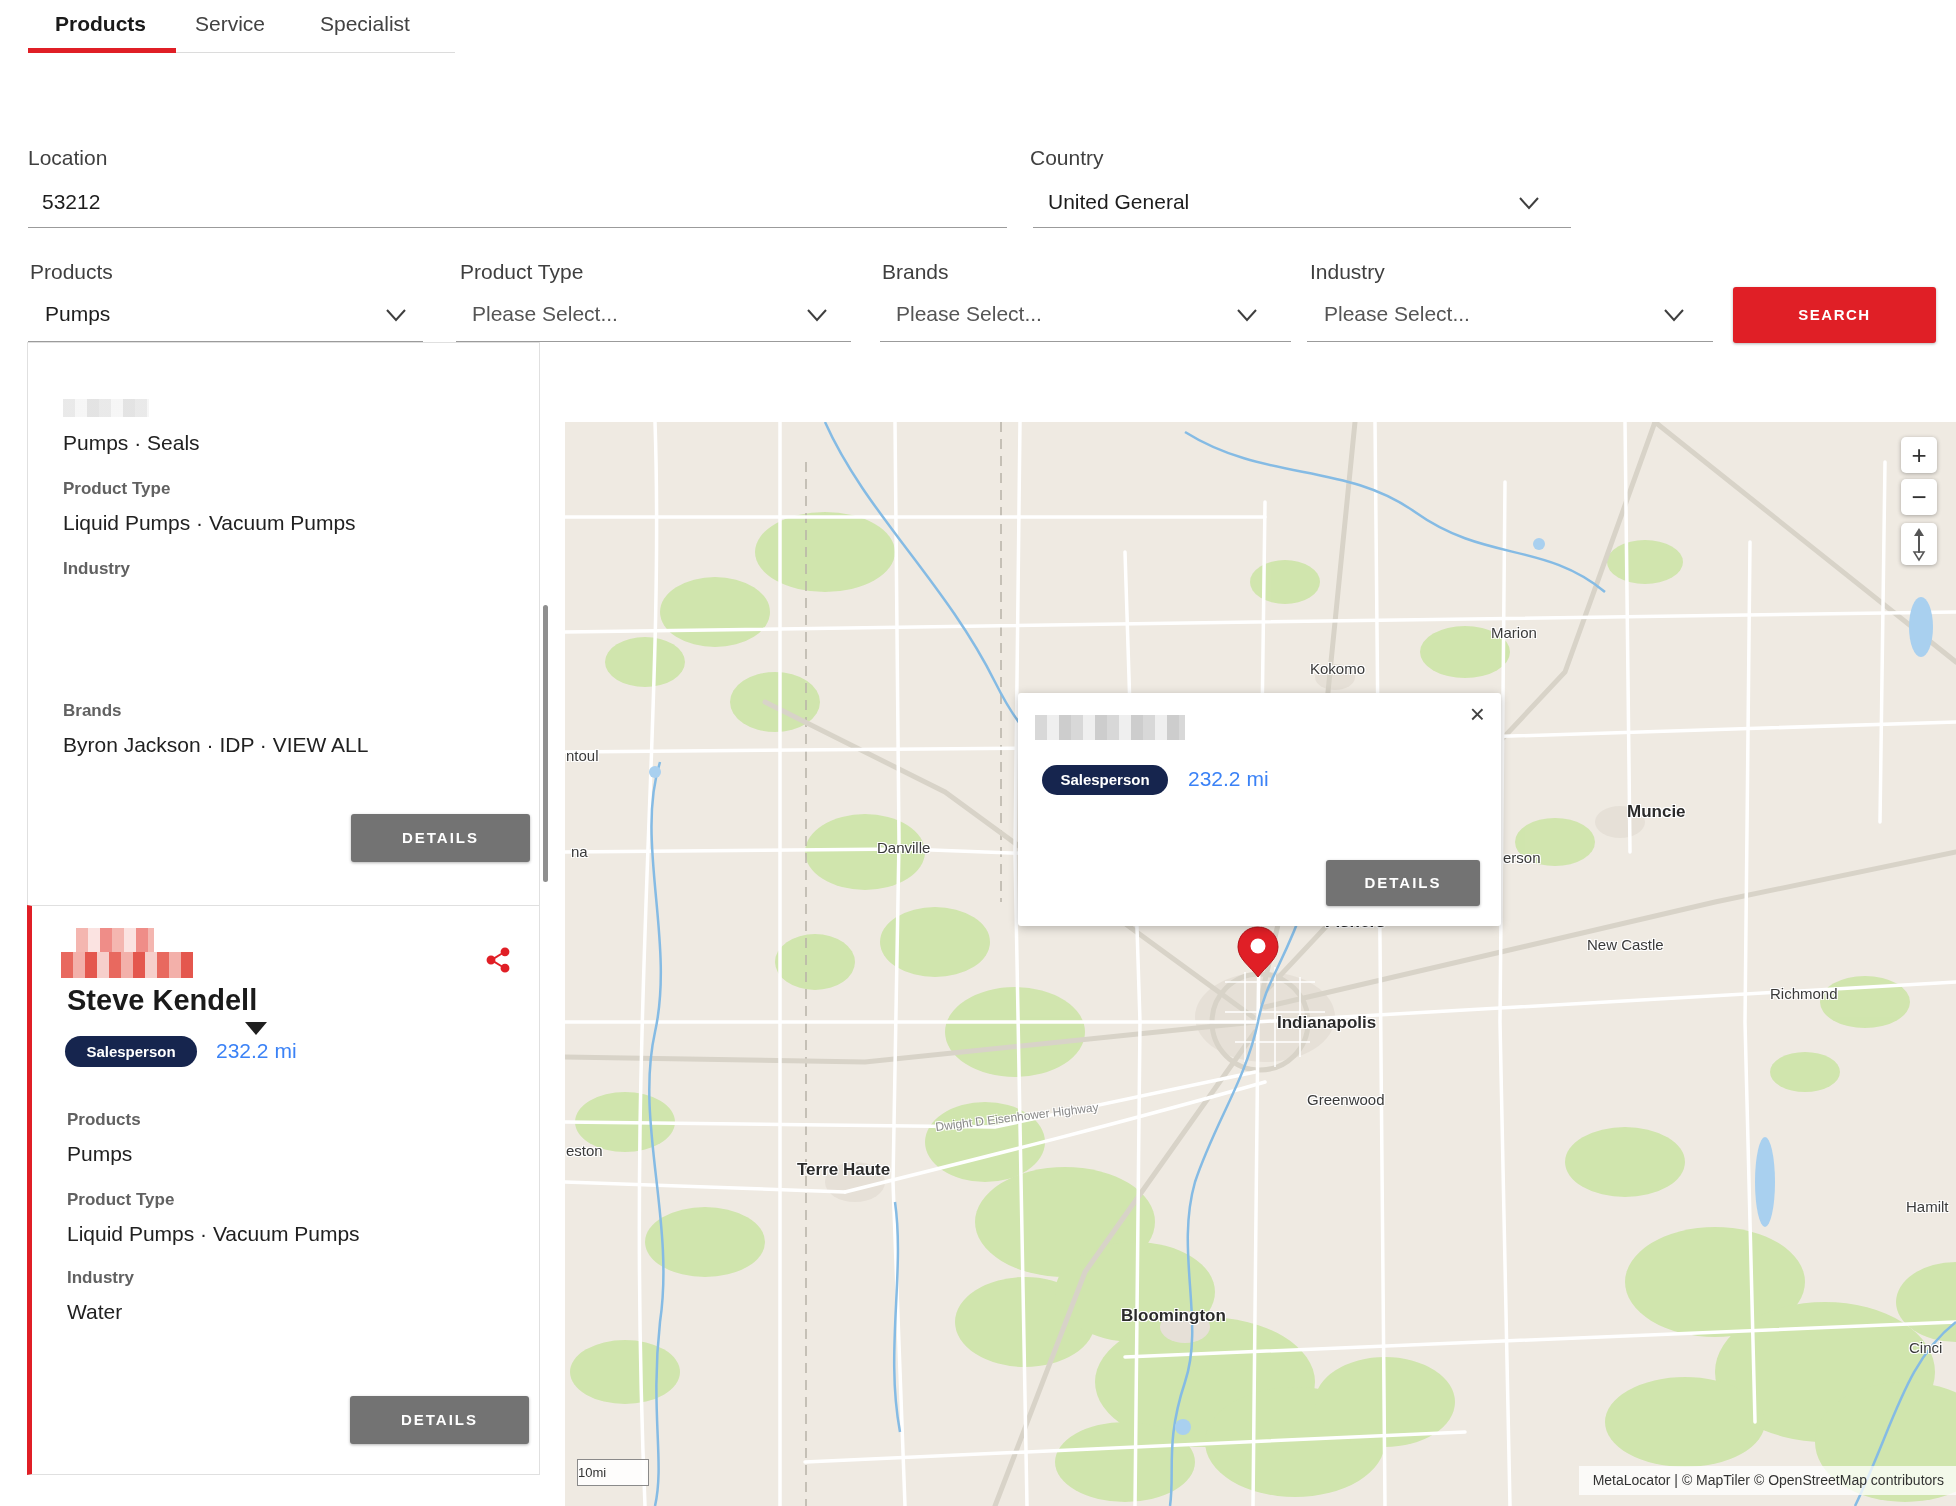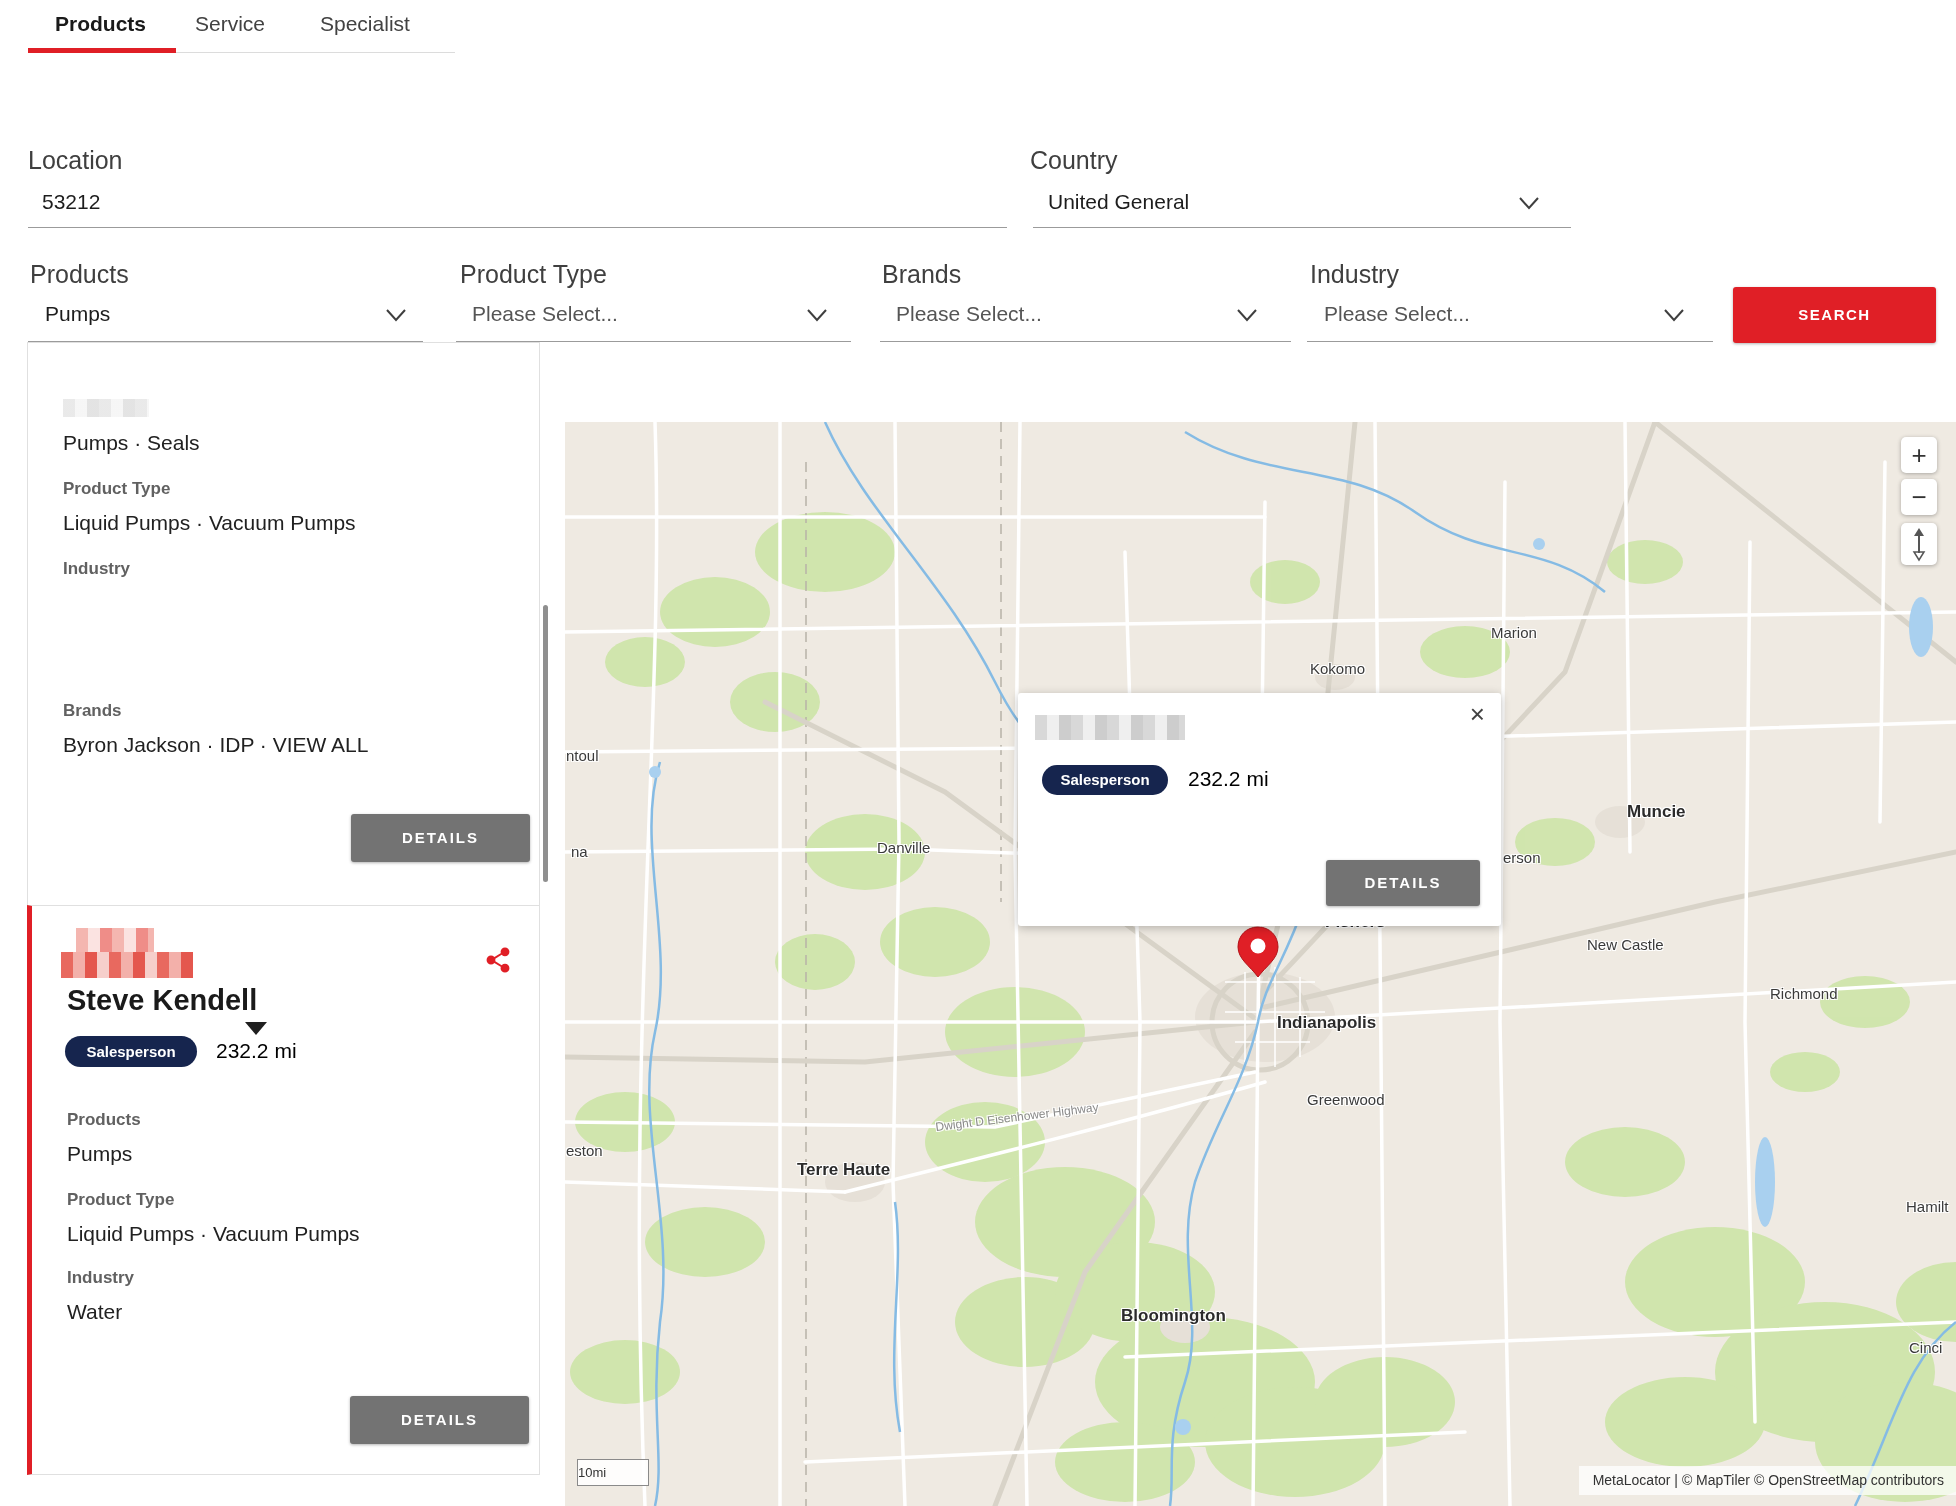--- a/index.html
+++ b/index.html
@@ -7,21 +7,21 @@
   body { font-family:"Liberation Sans", sans-serif; color:#212121; }
   #app { position:relative; width:1956px; height:1506px; background:#fff; overflow:hidden; }
 
   
   .tab { position:absolute; top:12px; font-size:21px; color:#424242; cursor:pointer; }
   .tab.active { font-weight:bold; color:#1a1a1a; }
   .tabs-underline { position:absolute; left:30px; top:52px; width:425px; height:1px; background:#dcdcdc; }
   .tab-active-bar { position:absolute; left:28px; top:48px; width:148px; height:5px; background:#e01f26; }
 
   
-  .f-label { position:absolute; font-size:25px; color:#3f3f3f; }
+  .f-label { position:absolute; font-size:21px; color:#3f3f3f; }
   .f-value { position:absolute; font-size:21px; color:#1d1d1d; }
   .f-line  { position:absolute; height:1px; background:#9b9b9b; }
   .chev { position:absolute; width:22px; height:14px; }
   .chev svg { display:block; }
   .search-btn { position:absolute; left:1733px; top:287px; width:203px; height:56px;
     background:#e01f26; color:#fff; font-size:15px; font-weight:bold; letter-spacing:1.5px;
     border:none; border-radius:3px; text-align:center; line-height:56px; cursor:pointer;
     box-shadow:0 1px 3px rgba(0,0,0,.3); }
 
   
@@ -29,21 +29,21 @@
   .card .sec-label { font-size:17px; font-weight:bold; color:#616161; }
   .card .sec-value { font-size:21px; color:#212121; line-height:1.55; }
   .details-btn { position:absolute; width:179px; height:48px; background:#737373; color:#fff;
     border:none; border-radius:3px; font-size:15px; font-weight:bold; letter-spacing:2px;
     text-align:center; line-height:48px; cursor:pointer; box-shadow:0 1px 3px rgba(0,0,0,.3); }
   .pixel-red { background:repeating-linear-gradient(90deg,#e8695f 0 12px,#f3b0aa 12px 24px,#e4574e 24px 36px,#f6cfcb 36px 48px); }
   .pixel-red2 { background:repeating-linear-gradient(90deg,#f4b6b0 0 12px,#fbe3e1 12px 24px,#ef8d88 24px 36px); }
   .pixel-gray { background:repeating-linear-gradient(90deg,#d8d8d8 0 12px,#efefef 12px 24px,#cdcdcd 24px 36px); }
   .badge { display:inline-block; background:#16254e; color:#fff; font-size:15px; font-weight:bold;
     border-radius:16px; text-align:center; }
-  .dist { color:#000000; font-size:21px; }
+  .dist { color:#3b82f6; font-size:21px; }
   .tooltip { position:absolute; left:102px; top:977px; width:306px; height:46px; background:#1f1f1f;
     color:#fff; font-size:17px; border-radius:4px; text-align:center; line-height:46px; z-index:30;
     box-shadow:0 2px 6px rgba(0,0,0,.3); }
   .tooltip-arrow { position:absolute; left:245px; top:1022px; width:0; height:0; z-index:30;
     border-left:11px solid transparent; border-right:11px solid transparent; border-top:13px solid #1f1f1f; }
   .scrollbar { position:absolute; left:543px; top:605px; width:5px; height:277px; background:#8f8f8f; border-radius:3px; }
 
   
   #map { position:absolute; left:565px; top:422px; width:1391px; height:1084px; background:#efeae2; overflow:hidden; }
   .city { position:absolute; font-size:15px; color:#3a3a3a; white-space:nowrap;

